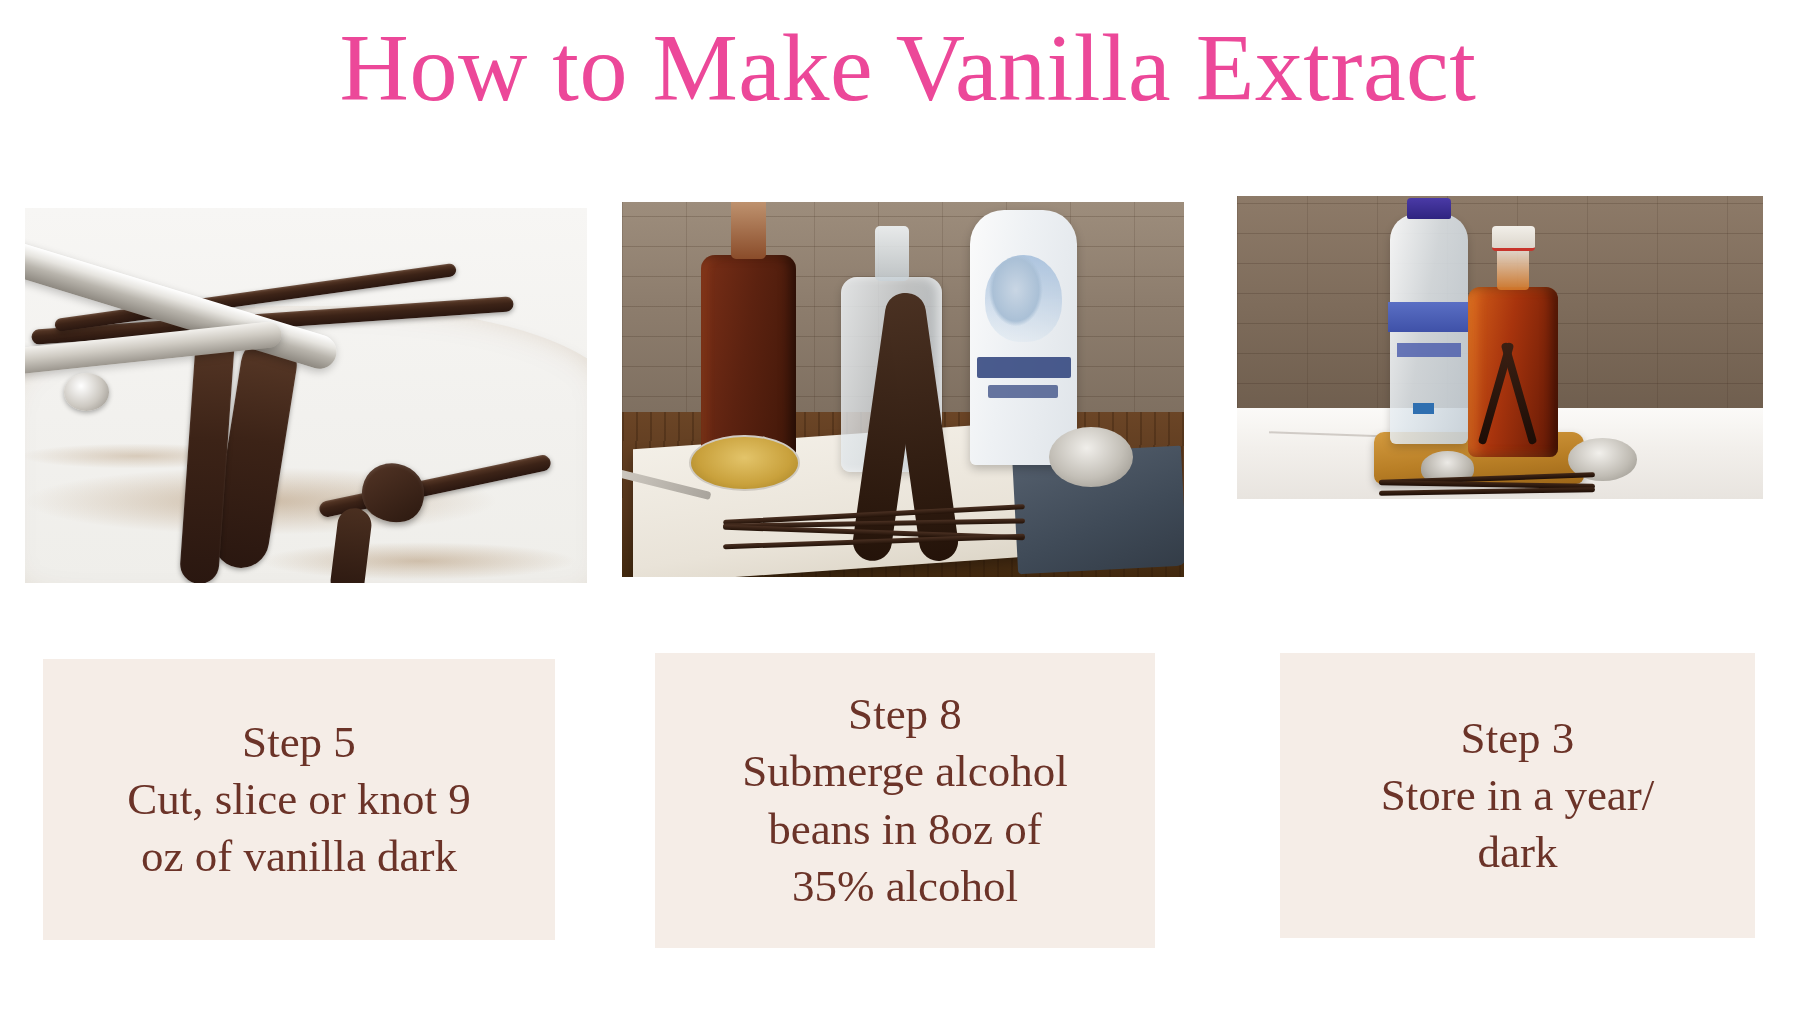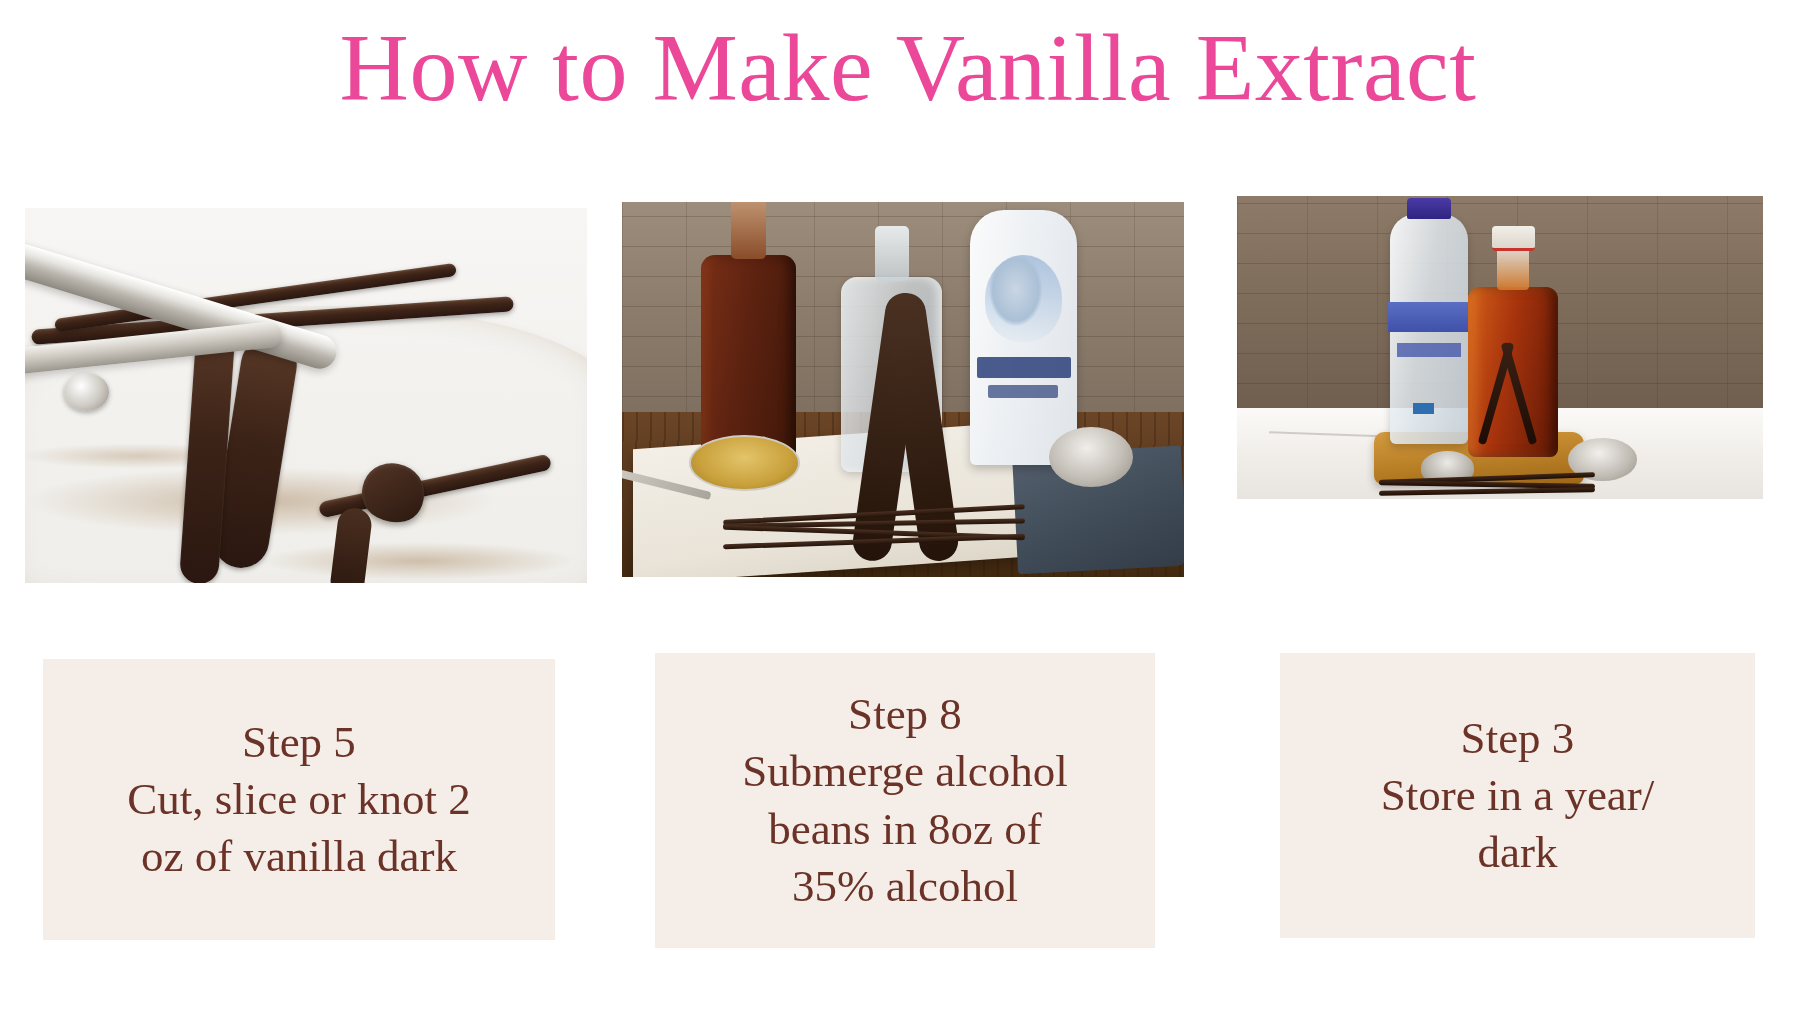--- a/index.html
+++ b/index.html
@@ -424,21 +424,21 @@
     <div class="beans-b">
       <i></i>
       <i></i>
       <i></i>
     </div>
   </div>
 </div>
 
 <div class="caption c1">
   <span class="line">Step 5</span>
-  <span class="line">Cut, slice or knot 2</span>
+  <span class="line">Cut, slice or knot 9</span>
   <span class="line">oz of vanilla dark</span>
 </div>
 
 <div class="caption c2">
   <span class="line">Step 8</span>
   <span class="line">Submerge alcohol</span>
   <span class="line">beans in 8oz of</span>
   <span class="line">35% alcohol</span>
 </div>
 

